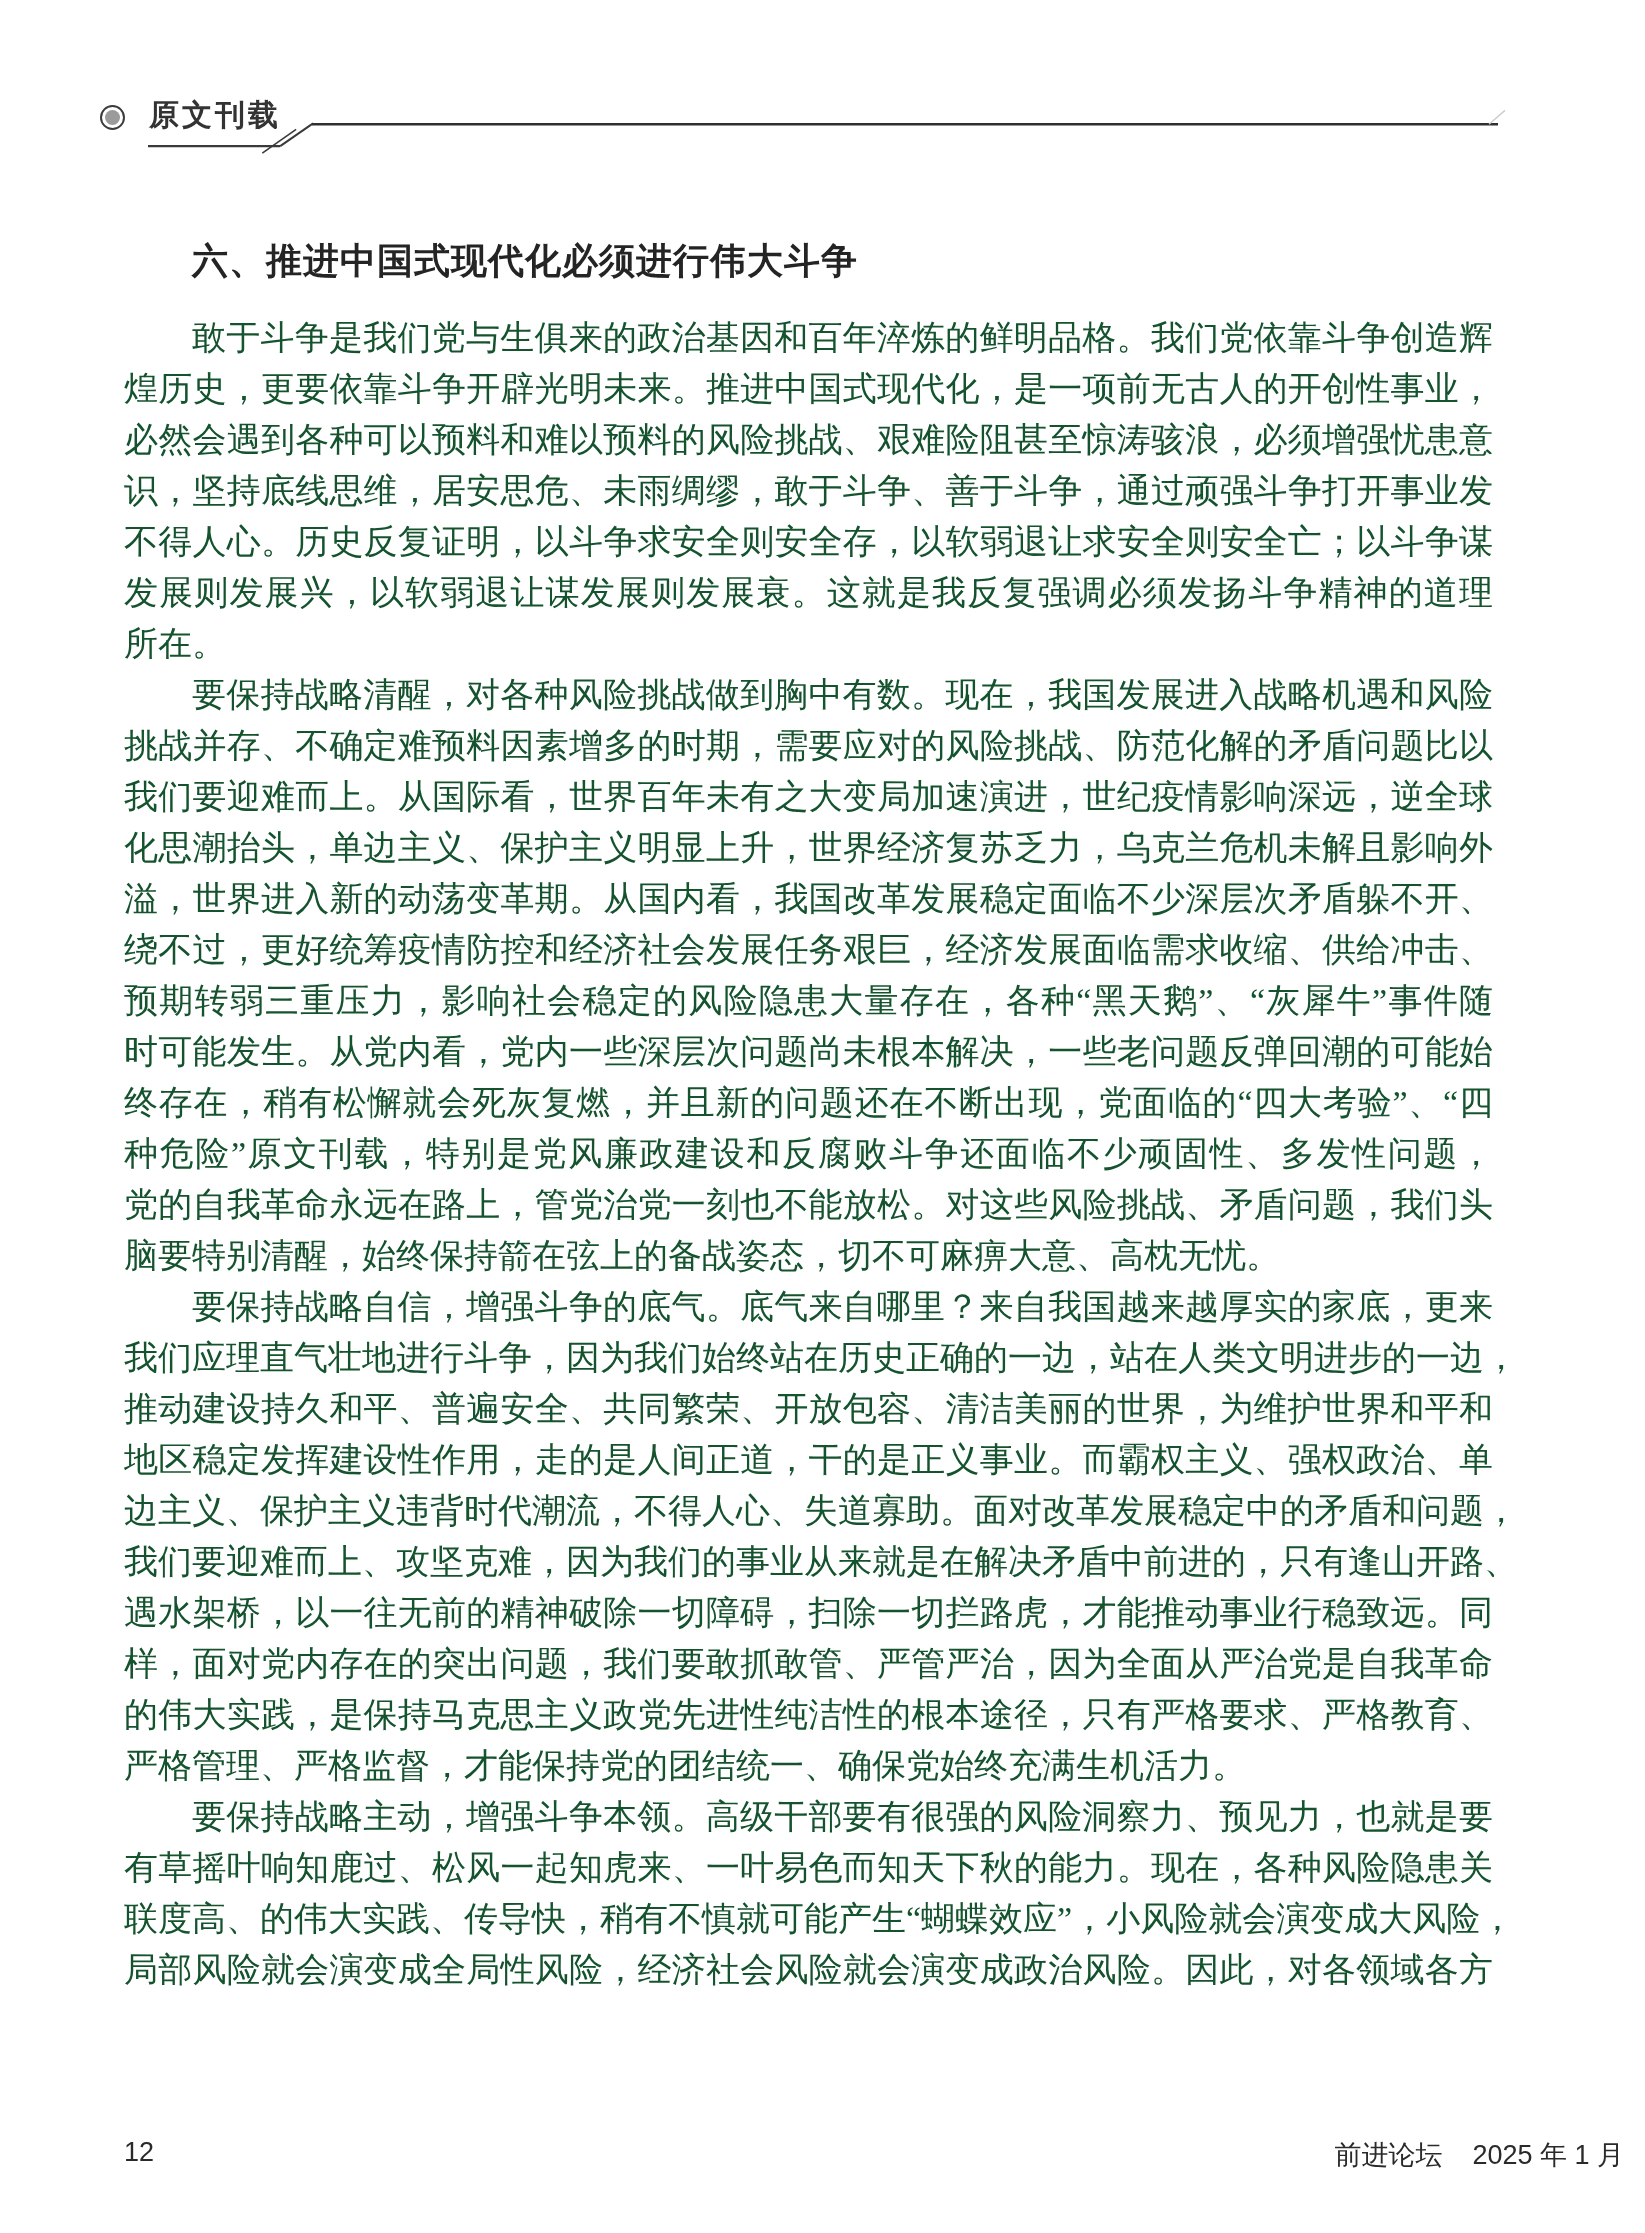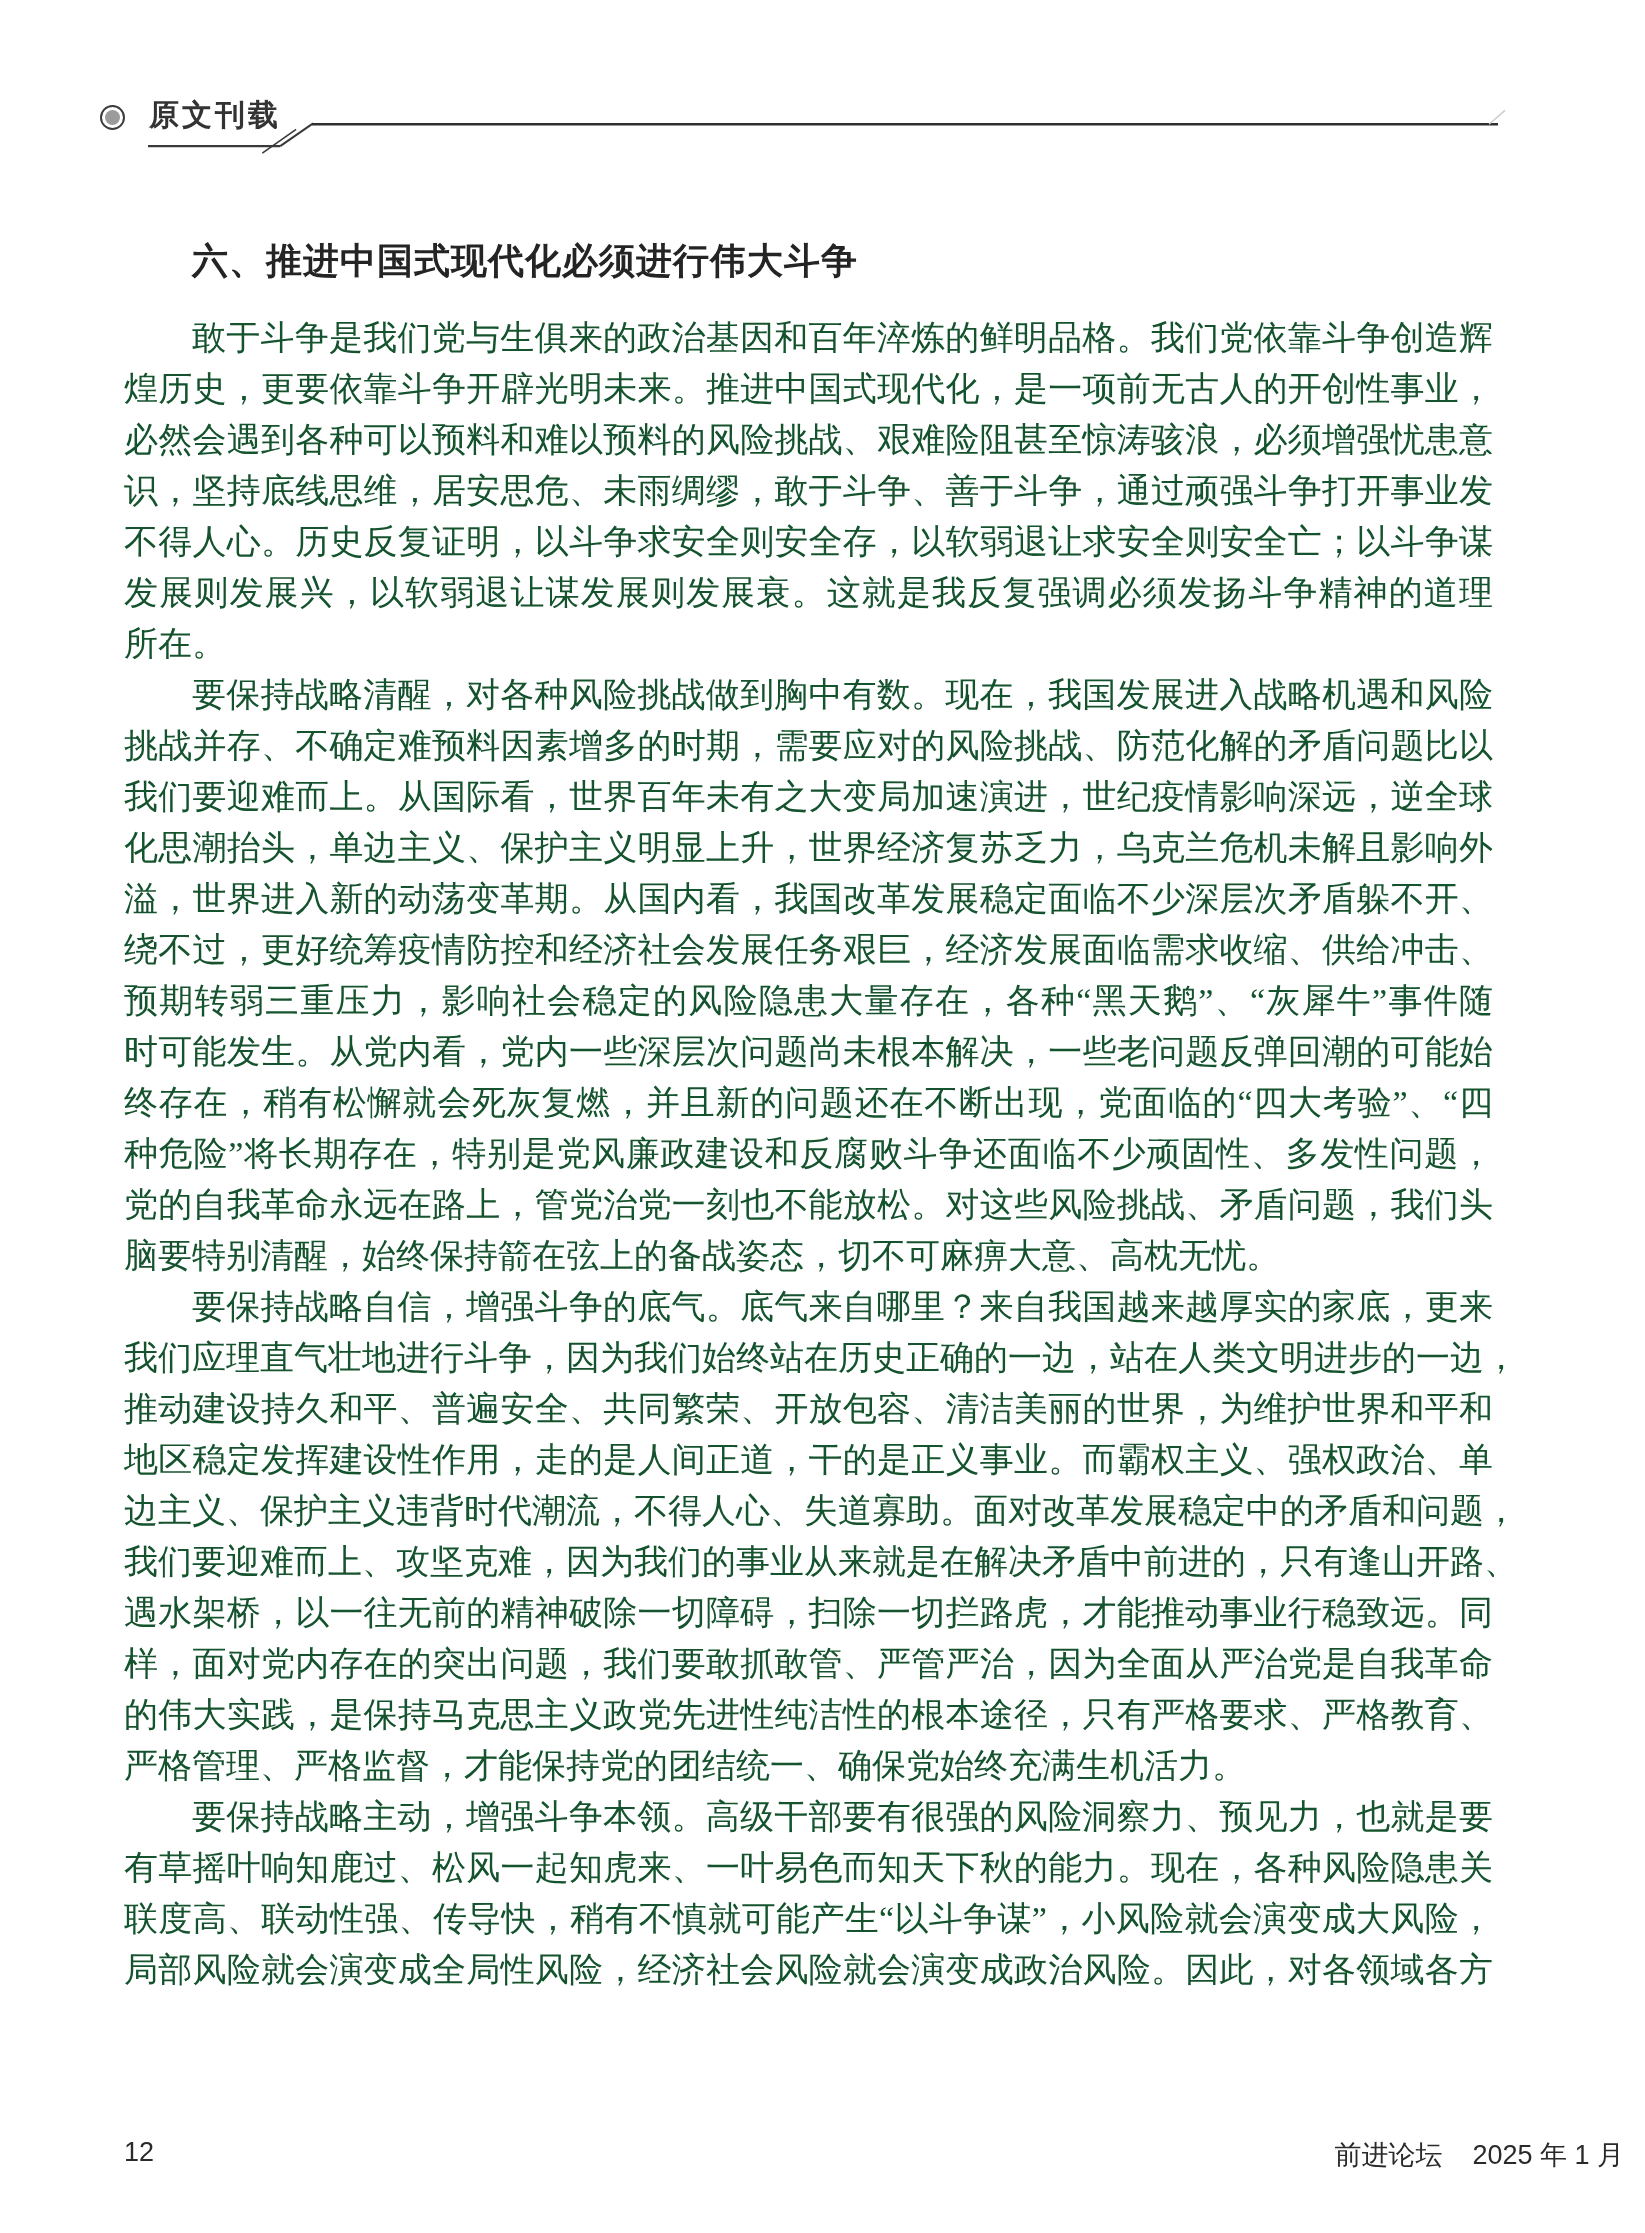--- a/index.html
+++ b/index.html
@@ -99,40 +99,40 @@
       <div class="paragraph">
         <div class="line first">要保持战略清醒，对各种风险挑战做到胸中有数。现在，我国发展进入战略机遇和风险</div>
         <div class="line">挑战并存、不确定难预料因素增多的时期，需要应对的风险挑战、防范化解的矛盾问题比以</div>
         <div class="line">我们要迎难而上。从国际看，世界百年未有之大变局加速演进，世纪疫情影响深远，逆全球</div>
         <div class="line">化思潮抬头，单边主义、保护主义明显上升，世界经济复苏乏力，乌克兰危机未解且影响外</div>
         <div class="line">溢，世界进入新的动荡变革期。从国内看，我国改革发展稳定面临不少深层次矛盾躲不开、</div>
         <div class="line">绕不过，更好统筹疫情防控和经济社会发展任务艰巨，经济发展面临需求收缩、供给冲击、</div>
         <div class="line">预期转弱三重压力，影响社会稳定的风险隐患大量存在，各种“黑天鹅”、“灰犀牛”事件随</div>
         <div class="line">时可能发生。从党内看，党内一些深层次问题尚未根本解决，一些老问题反弹回潮的可能始</div>
         <div class="line">终存在，稍有松懈就会死灰复燃，并且新的问题还在不断出现，党面临的“四大考验”、“四</div>
-        <div class="line">种危险”将长期存在，特别是党风廉政建设和反腐败斗争还面临不少顽固性、多发性问题，</div>
+        <div class="line">种危险”原文刊载，特别是党风廉政建设和反腐败斗争还面临不少顽固性、多发性问题，</div>
         <div class="line">党的自我革命永远在路上，管党治党一刻也不能放松。对这些风险挑战、矛盾问题，我们头</div>
         <div class="line para-last">脑要特别清醒，始终保持箭在弦上的备战姿态，切不可麻痹大意、高枕无忧。</div>
       </div>
       <div class="paragraph">
         <div class="line first">要保持战略自信，增强斗争的底气。底气来自哪里？来自我国越来越厚实的家底，更来</div>
         <div class="line">我们应理直气壮地进行斗争，因为我们始终站在历史正确的一边，站在人类文明进步的一边，</div>
         <div class="line">推动建设持久和平、普遍安全、共同繁荣、开放包容、清洁美丽的世界，为维护世界和平和</div>
         <div class="line">地区稳定发挥建设性作用，走的是人间正道，干的是正义事业。而霸权主义、强权政治、单</div>
         <div class="line">边主义、保护主义违背时代潮流，不得人心、失道寡助。面对改革发展稳定中的矛盾和问题，</div>
         <div class="line">我们要迎难而上、攻坚克难，因为我们的事业从来就是在解决矛盾中前进的，只有逢山开路、</div>
         <div class="line">遇水架桥，以一往无前的精神破除一切障碍，扫除一切拦路虎，才能推动事业行稳致远。同</div>
         <div class="line">样，面对党内存在的突出问题，我们要敢抓敢管、严管严治，因为全面从严治党是自我革命</div>
         <div class="line">的伟大实践，是保持马克思主义政党先进性纯洁性的根本途径，只有严格要求、严格教育、</div>
         <div class="line para-last">严格管理、严格监督，才能保持党的团结统一、确保党始终充满生机活力。</div>
       </div>
       <div class="paragraph">
         <div class="line first">要保持战略主动，增强斗争本领。高级干部要有很强的风险洞察力、预见力，也就是要</div>
         <div class="line">有草摇叶响知鹿过、松风一起知虎来、一叶易色而知天下秋的能力。现在，各种风险隐患关</div>
-        <div class="line">联度高、联动性强、传导快，稍有不慎就可能产生“以斗争谋”，小风险就会演变成大风险，</div>
+        <div class="line">联度高、的伟大实践、传导快，稍有不慎就可能产生“蝴蝶效应”，小风险就会演变成大风险，</div>
         <div class="line">局部风险就会演变成全局性风险，经济社会风险就会演变成政治风险。因此，对各领域各方</div>
       </div>
     </div>
 
   <span class="footer-page-num">12</span>
   <div class="footer-center">
     <span>前进论坛</span><span class="issue">2025 年 1 月</span>
   </div>
 
 </div>

